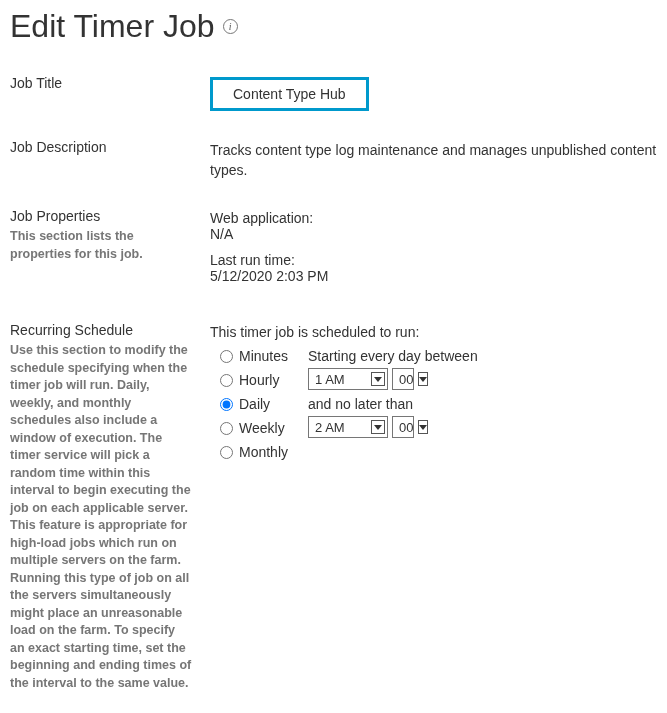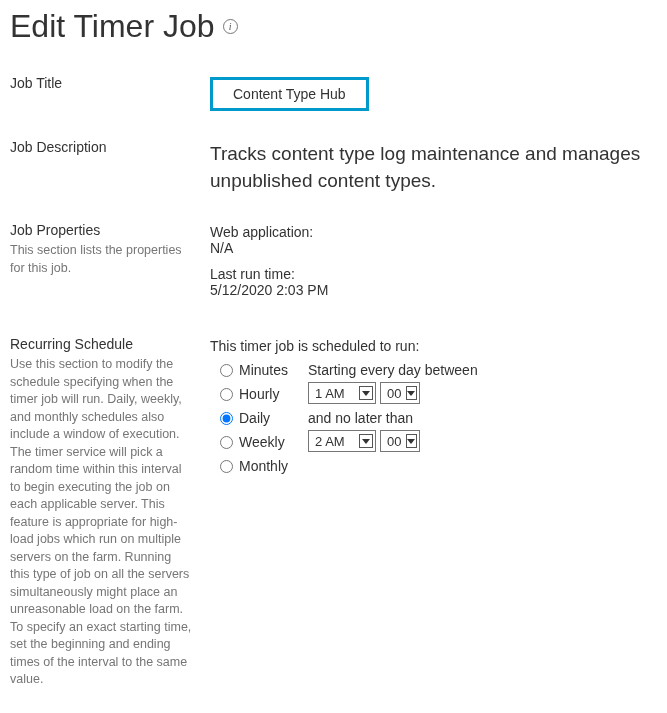--- a/index.html
+++ b/index.html
@@ -51,30 +51,31 @@
   }
   .section-label {
     font-size: 14px;
     color: #333;
     margin-bottom: 4px;
   }
   .section-help {
     font-size: 12.5px;
     color: #767676;
     line-height: 1.4;
+    font-weight: bold;
   }
   .highlighted {
     border: 3px solid #0099cc;
     padding: 6px 20px;
     display: inline-block;
     font-size: 14px;
     color: #333;
   }
   .desc-text {
-    font-size: 19px;
+    font-size: 14px;
     color: #333;
     line-height: 1.4;
   }
   .prop-row {
     display: flex;
     margin-bottom: 10px;
     font-size: 14px;
     flex-direction: column;
   }
   .prop-label { width: 260px; color: #333; }
@@ -114,22 +115,22 @@
     display: inline-flex;
     align-items: center;
     border: 1px solid #767676;
     background: #fff;
     height: 22px;
     font-size: 13px;
     padding: 0 2px 0 6px;
     gap: 4px;
     cursor: default;
   }
-  .faux-select.hour { width: 68px; justify-content: space-between; }
-  .faux-select.min  { width: 40px; justify-content: space-between; }
+  .faux-select.hour { width: 80px; justify-content: space-between; }
+  .faux-select.min  { width: 22px; justify-content: space-between; }
   .chev {
     width: 14px; height: 14px;
     border: 1px solid #555;
     display:inline-flex; align-items:center; justify-content:center;
   }
   .chev::after {
     content:""; width:0; height:0;
     border-left:4px solid transparent;
     border-right:4px solid transparent;
     border-top:5px solid #333;

